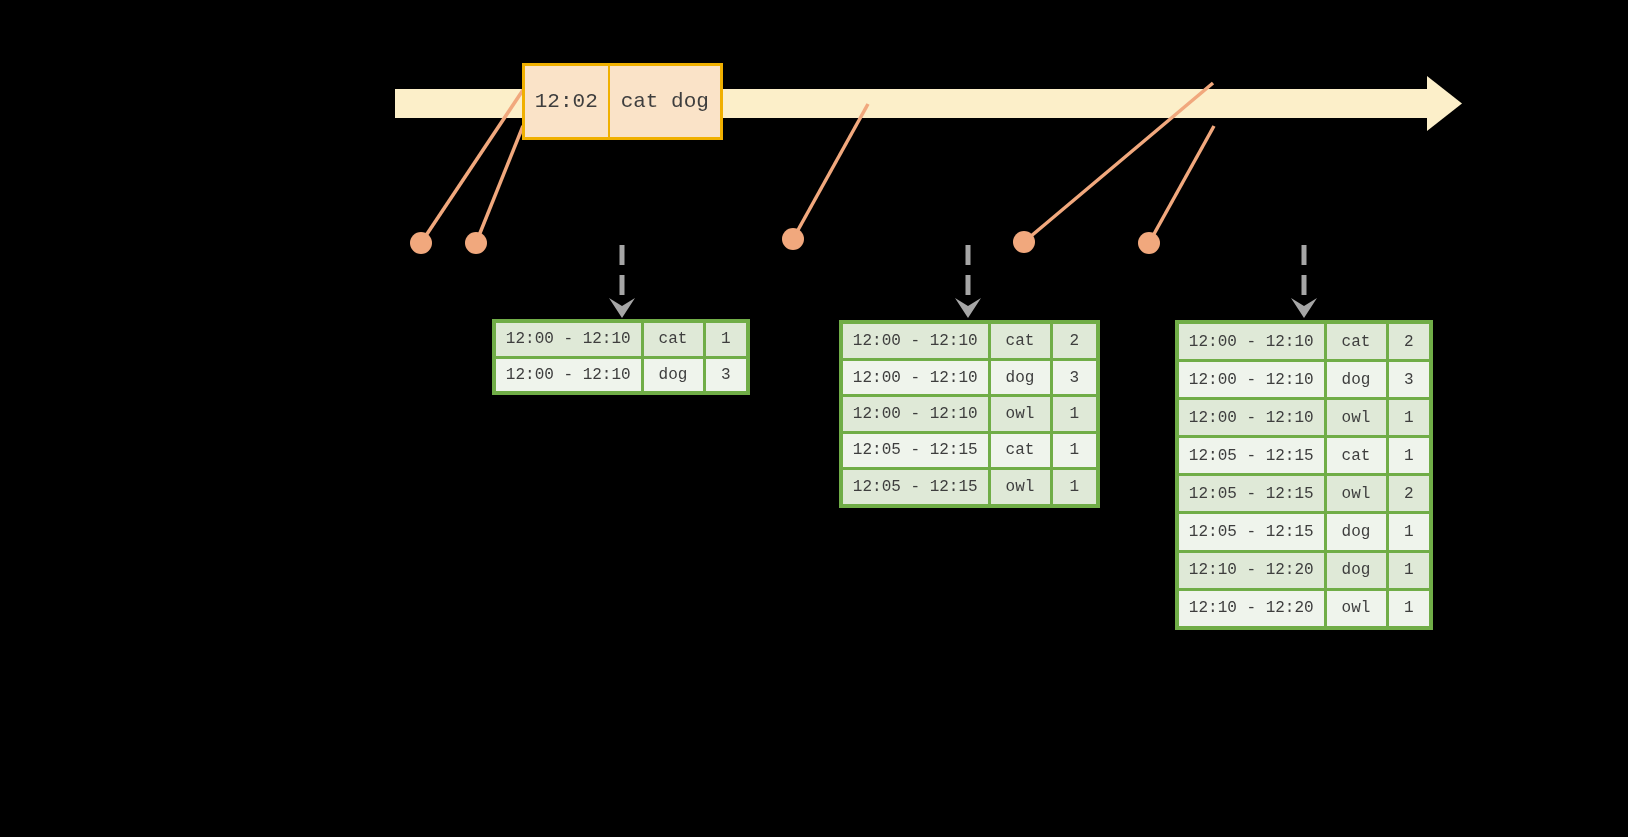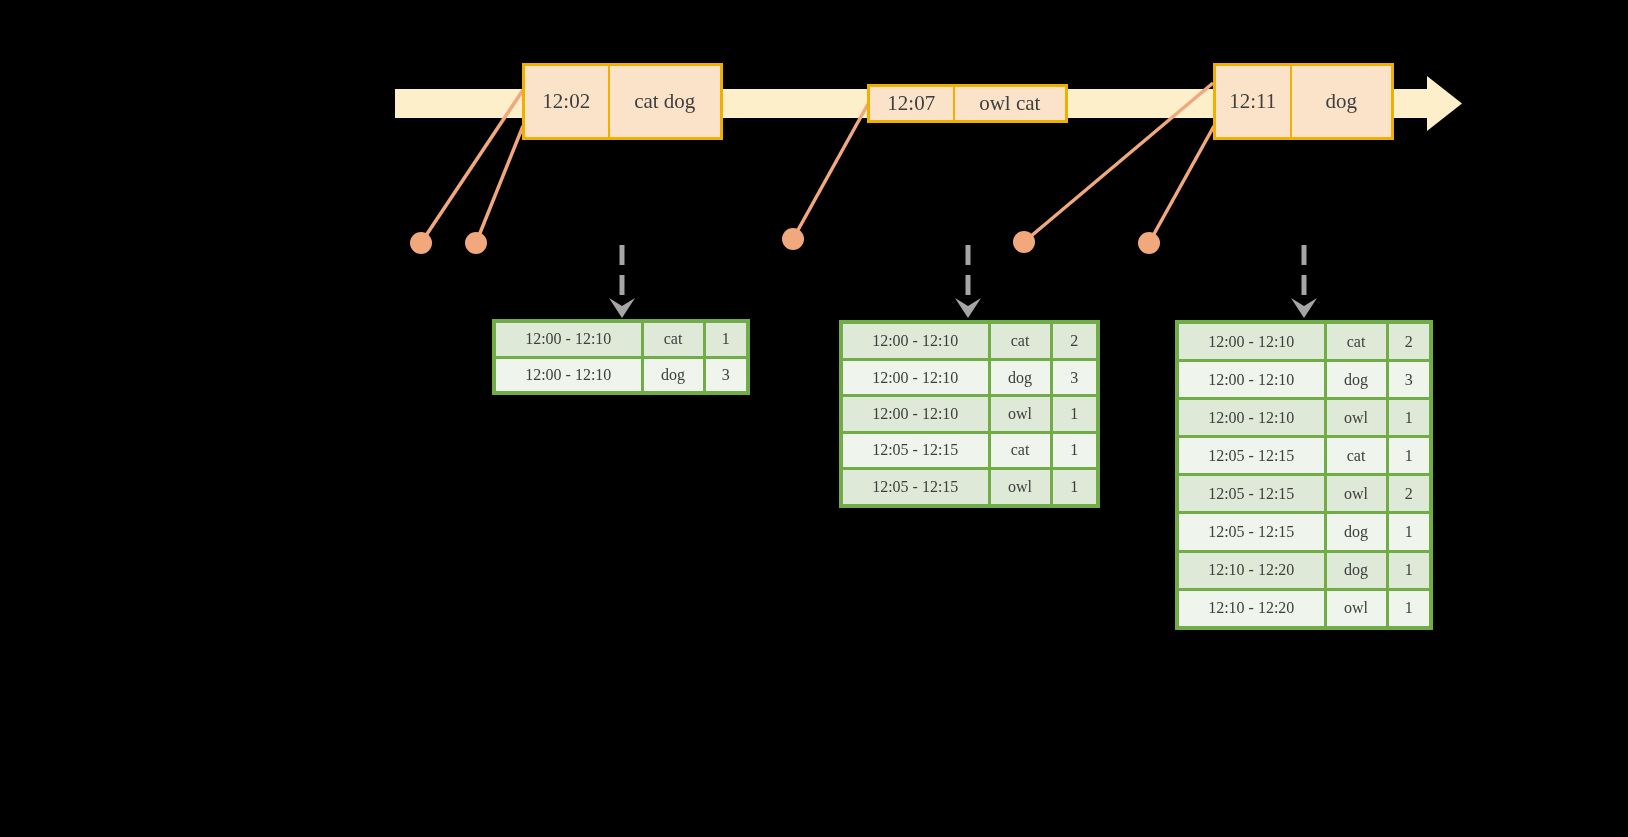--- a/index.html
+++ b/index.html
@@ -1,20 +1,20 @@
 <!DOCTYPE html>
 <html style="--bg: #000000; --bar: #FCEFC9; --ev-border: #F0B000; --ev-dark: #FAE3C8; --ev-light: #FDF2E3; --dot: #F1A87D; --gray: #A6A6A6; --res-border: #70AD47; --res-dark: #DFE9D7; --res-light: #EFF4EC; --ink: #3E3E3E;"><head>
 <meta charset="utf-8">
 <style>
   html,body{margin:0;padding:0;background:#000;}
   #canvas{
     position:relative;
     width:1628px;height:837px;
     background:var(--bg,#000);
-    font-family:Liberation Serif, serif;
+    font-family:Liberation Mono, monospace;
     overflow:hidden;
   }
   #overlay{position:absolute;left:0;top:0;width:1628px;height:837px;}
 
   
   .bar{fill:var(--bar);}
   .bar-head{fill:var(--bar);}
   .evt-line{stroke:var(--dot);stroke-width:3.5;}
   .evt-dot{fill:var(--dot);}
   .trig-line{stroke:var(--gray);stroke-width:5;stroke-dasharray:20 10;}
@@ -88,43 +88,27 @@
         <col class="c-word">
       </colgroup>
     <tbody>
         <tr class="row-dark">
           <td>12:02</td>
           <td>cat dog</td>
         </tr>
       </tbody>
   </table>
 
-  <table id="ev2" class="ev">
-    <colgroup>
-        <col class="c-time">
-        <col class="c-word">
-      </colgroup>
-    <tbody>
-        <tr class="row-dark">
-          <td>12:07</td>
-          <td>owl cat</td>
-        </tr>
-      </tbody>
-  </table>
 
   <table id="ev3" class="ev">
     <colgroup>
         <col class="c-time">
         <col class="c-word">
       </colgroup>
     <tbody>
-        <tr class="row-dark">
-          <td>12:11</td>
-          <td>dog</td>
-        </tr>
       </tbody>
   </table>
 
   <table id="res1" class="res">
     <colgroup>
         <col class="c-time">
         <col class="c-word">
         <col class="c-count">
       </colgroup>
     <tbody>

